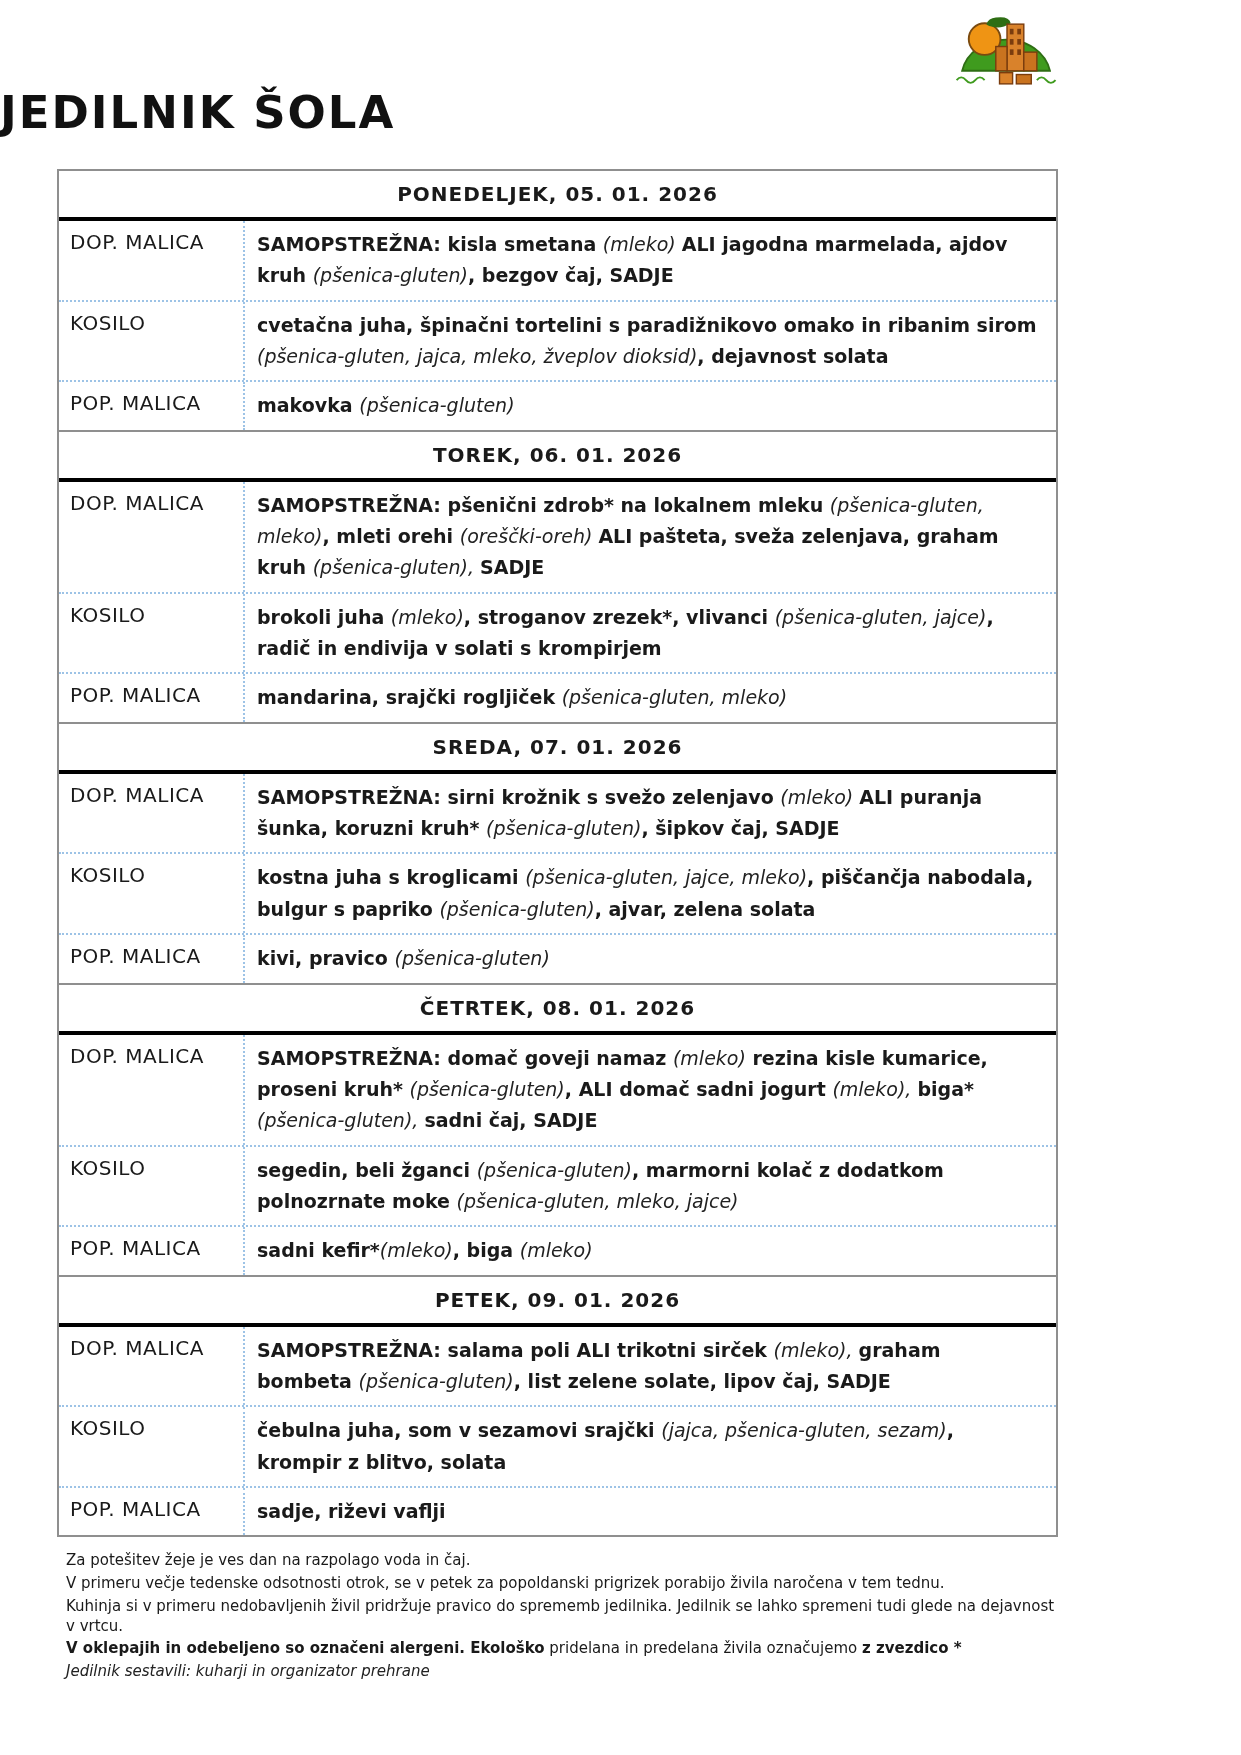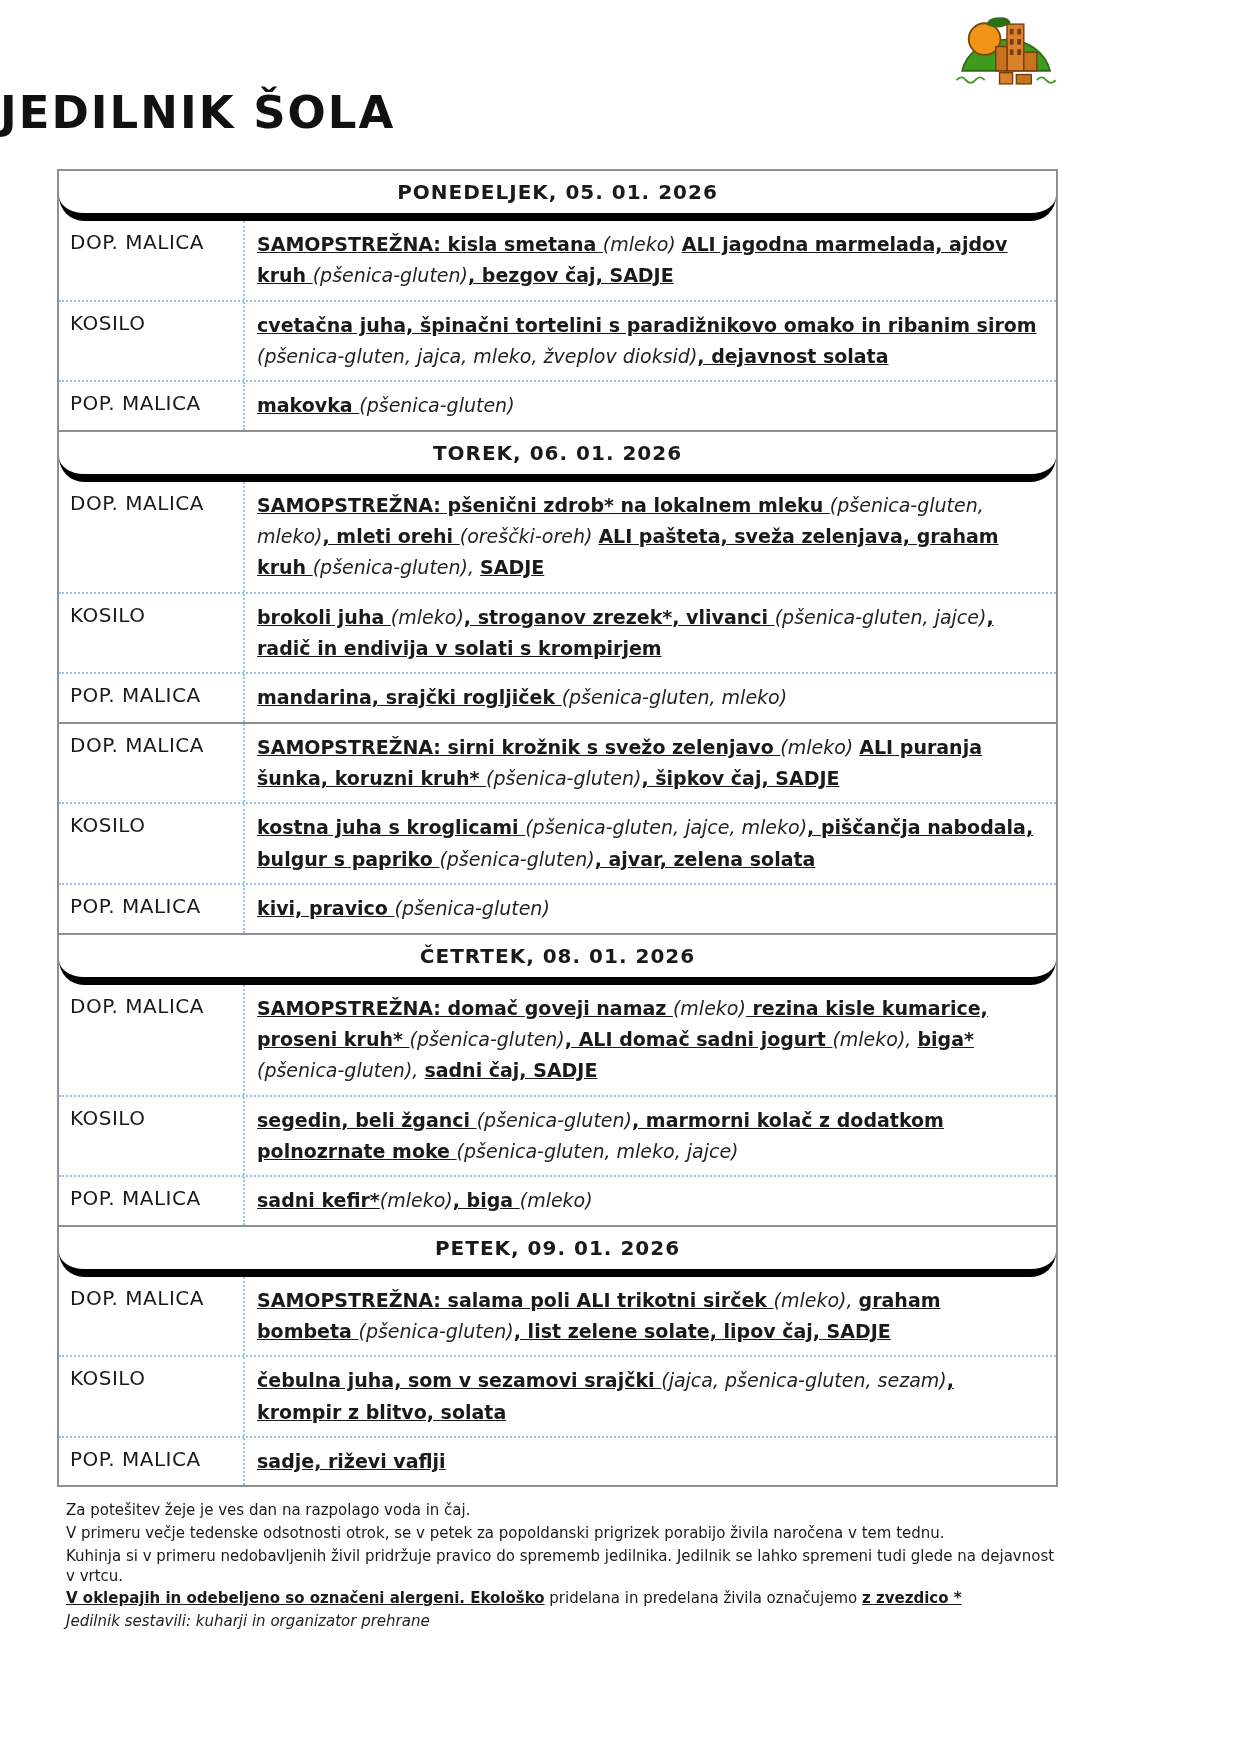--- a/index.html
+++ b/index.html
@@ -29,41 +29,40 @@
     width: 1001px;
     border: 2px solid #8f8f8f;
     background: #ffffff;
   }
   .day + .day { border-top: 2px solid #8f8f8f; }
   .day-header {
     min-height: 50px;
     display: flex; align-items: center; justify-content: center;
     font-size: 20px; font-weight: 700;
     letter-spacing: 1px;
-    border-bottom: 8px solid #000000;
-    border-radius: 25px;
+    border-bottom: 4px solid #000000;
   }
   .meal-row {
     display: grid;
     grid-template-columns: 186px 1fr;
     min-height: 44px;
   }
   .meal-row + .meal-row { border-top: 2px dotted #9dc3e6; }
   .meal-label {
     padding: 9px 4px 9px 11px;
     font-size: 20px;
     letter-spacing: 0.5px;
     border-right: 2px dotted #9dc3e6;
   }
   .meal-content {
     padding: 8px 16px 8px 12px;
     font-size: 19px;
     line-height: 1.65;
   }
-  .seg-b { font-weight: 700; text-decoration: underline; }
+  .seg-b { font-weight: 700; }
   .seg-i { font-style: italic; color: #222222; }
   .notes {
     margin: 14px 0 0 66px;
     width: 990px;
     font-size: 15px;
     line-height: 1.32;
   }
   .note-line { margin-bottom: 3px; }
 </style>
 </head>
@@ -123,20 +122,23 @@
         <div class="meal-label">KOSILO</div>
         <div class="meal-content"><span class="seg-b">brokoli juha </span><span class="seg-i">(mleko)</span><span class="seg-b">, stroganov zrezek*, vlivanci </span><span class="seg-i">(pšenica-gluten, jajce)</span><span class="seg-b">, radič in endivija v solati s krompirjem</span></div>
       </div>
       <div class="meal-row">
         <div class="meal-label">POP. MALICA</div>
         <div class="meal-content"><span class="seg-b">mandarina, srajčki rogljiček </span><span class="seg-i">(pšenica-gluten, mleko)</span></div>
       </div>
     </section>
 
     <section class="day">
+      <div class="day-header">
+        <span>SREDA, 07. 01. 2026</span>
+      </div>
       <div class="meal-row">
         <div class="meal-label">DOP. MALICA</div>
         <div class="meal-content"><span class="seg-b">SAMOPSTREŽNA: sirni krožnik s svežo zelenjavo </span><span class="seg-i">(mleko) </span><span class="seg-b">ALI puranja šunka, koruzni kruh* </span><span class="seg-i">(pšenica-gluten)</span><span class="seg-b">, šipkov čaj, SADJE</span></div>
       </div>
       <div class="meal-row">
         <div class="meal-label">KOSILO</div>
         <div class="meal-content"><span class="seg-b">kostna juha s kroglicami </span><span class="seg-i">(pšenica-gluten, jajce, mleko)</span><span class="seg-b">, piščančja nabodala, bulgur s papriko </span><span class="seg-i">(pšenica-gluten)</span><span class="seg-b">, ajvar, zelena solata</span></div>
       </div>
       <div class="meal-row">
         <div class="meal-label">POP. MALICA</div>

